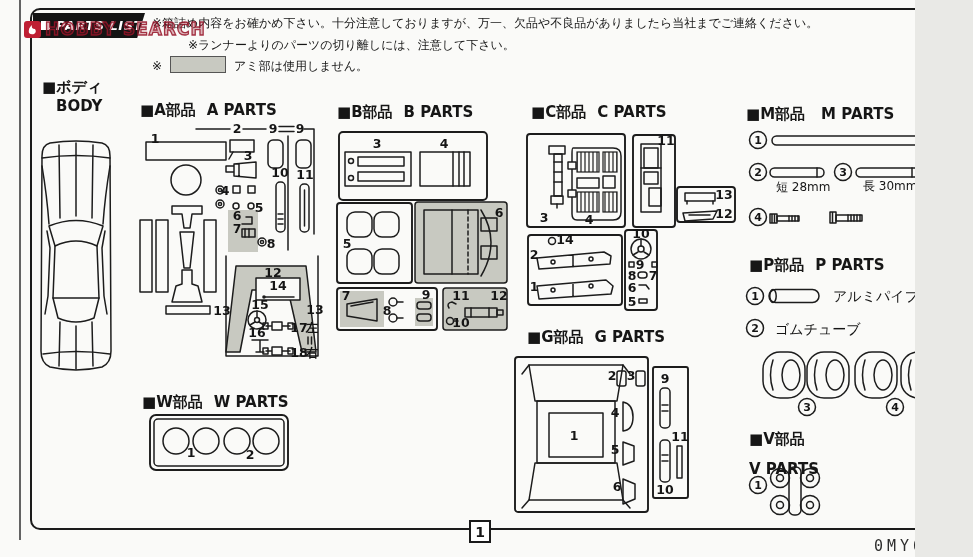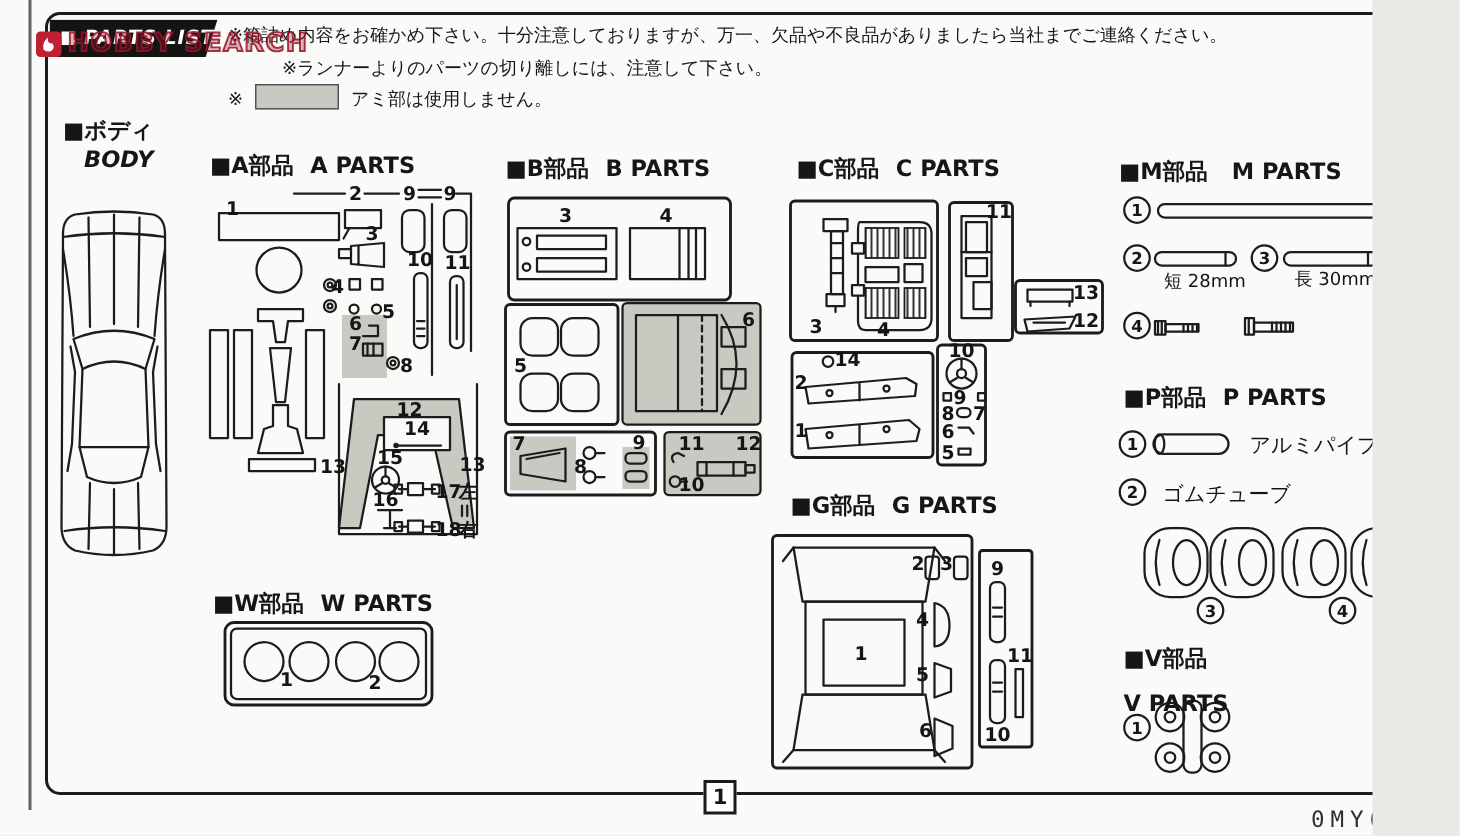--- a/index.html
+++ b/index.html
@@ -58,21 +58,21 @@
   </div>
 
   <div class="note" style="left:152px;top:15px;">※箱詰め内容をお確かめ下さい。十分注意しておりますが、万一、欠品や不良品がありましたら当社までご連絡ください。</div>
   <div class="note" style="left:152px;top:37px;margin-left:36px;">※ランナーよりのパーツの切り離しには、注意して下さい。</div>
   <div class="note" style="left:152px;top:56px;">
     <span>※</span><span class="swatch"></span><span>アミ部は使用しません。</span>
   </div>
 
   <div class="abs" style="left:42px;top:78px;font-weight:bold;font-size:15px;">
     <div>■ボディ</div>
-    <div style="padding-left:14px;font-style:italic;">BODY</div>
+    <div style="padding-left:14px;">BODY</div>
   </div>
   <svg class="abs" style="left:33px;top:136px;" width="86" height="242" viewBox="0 0 86 242">
     <path class="ln" d="M17,7 Q43,3 69,7 Q77,9 77,20 L78,215 Q78,227 69,231 Q43,237 17,231 Q8,227 8,215 L9,20 Q9,9 17,7 Z"></path>
     <path class="ln" d="M26,9 L27,82 M43,7 L43,80 M60,9 L59,82"></path>
     <path class="ln" d="M9,22 Q43,17 77,22"></path>
     <path class="ln" d="M9,30 Q14,60 16,88 M77,30 Q72,60 70,88"></path>
     <path class="ln" d="M16,90 Q43,79 70,90 L64,110 Q43,100 22,110 Z"></path>
     <path class="ln" d="M22,110 L20,162 M64,110 L66,162"></path>
     <path class="ln" d="M20,162 L66,162 L61,182 Q43,190 25,182 Z"></path>
     <path class="ln" d="M14,95 L17,112 L15,160 L12,178 M72,95 L69,112 L71,160 L74,178"></path>

